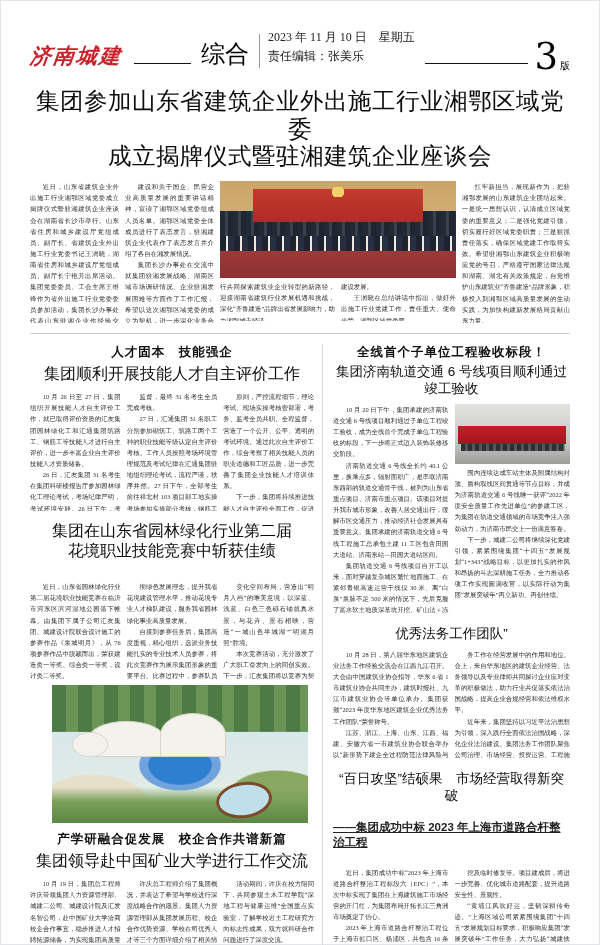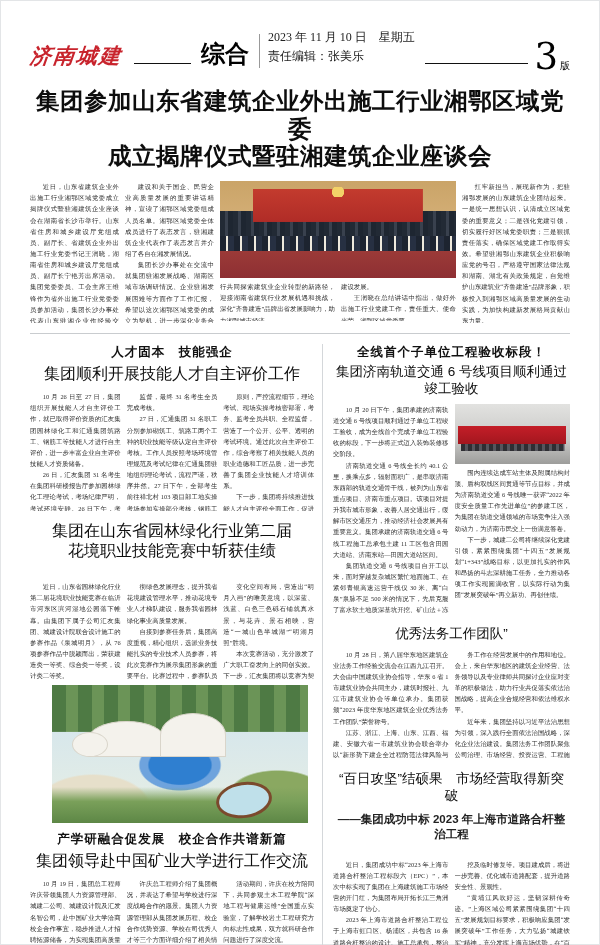--- a/index.html
+++ b/index.html
@@ -14,33 +14,33 @@
 
   
   .masthead { display:flex; align-items:flex-end; height:46px; }
   .logo {
     font-family:"DejaVu Serif", serif; font-style:italic; font-weight:bold;
     color:#c8232c; font-size:21px; letter-spacing:2px; line-height:1;
     padding-bottom:6px; transform:skewX(-6deg);
   }
   .rule-left { flex:1.1; border-bottom:1.6px solid #111; margin:0 10px 8px 12px; }
   .section-name {
-    font-family:"Liberation Sans", sans-serif; font-weight:700;
+    font-family:"Liberation Sans", sans-serif; font-weight:400;
     font-size:24px; line-height:1; padding:0 10px 6px 0; color:#000;text-align:center;
   }
   .mast-divider { width:1px; background:#999; height:34px; margin:0 8px 4px 0; }
   .dateblock { font-size:12px; color:#222; line-height:1.6; padding-bottom:6px; white-space:nowrap; }
   .rule-right { flex:2; border-bottom:1.6px solid #111; margin:0 6px 8px 10px; }
   .pagenum { font-family:"DejaVu Serif", serif; font-size:37px; line-height:0.8; color:#000;text-align:center; }
   .pagenum .ban { font-size:10px; margin-left:2px; }
 
   
   .lead-title {
     text-align:center; font-family:"Liberation Sans", sans-serif;
-    font-weight:700; color:#0d0d0d; margin-top:16px; line-height:1.18;
+    font-weight:400; color:#0d0d0d; margin-top:16px; line-height:1.18;
     font-size:23.5px; letter-spacing:0.5px;
   }
 
   
   .bodytext { font-size:6.4px; line-height:1.74; text-align:justify; color:#2d2d2d; overflow:hidden; }
   .bodytext p { text-indent:2em; }
   .cols { display:flex; gap:6px; }
   .cols > div { flex:1; overflow:hidden; }
 
   
@@ -101,22 +101,22 @@
   .vline { width:1px; background:#d4d7da; margin:10px 10px 0 8px; }
   .half-right { flex:1; padding-top:10px; }
 
   
   .kicker { text-align:center; font-family:"Liberation Sans", sans-serif; font-weight:900;
     font-size:12.5px; color:#111; letter-spacing:1px; }
   .art-title { text-align:center; font-family:"Liberation Sans", sans-serif; font-weight:400;
     color:#0d0d0d; line-height:1.25; }
   .t-left { font-size:16px; margin:3px 0 7px; }
   .t-right { font-size:13.5px; margin:3px 0 6px; }
-  .subtitle { text-align:center; font-family:"Liberation Sans", sans-serif; font-weight:700;
-    font-size:11.5px; color:#222; margin:2px 0 17px; }
+  .subtitle { text-align:left; font-family:"Liberation Sans", sans-serif; font-weight:700;
+    font-size:11.5px; color:#222; margin:2px 0 17px;text-decoration:underline; }
   .mt { margin-top:10px; }
 
   .h-skill-body { height:120px; }
   .h-garden-body { height:100px; }
   .h-campus-body { height:140px; }
   .h-metro-body { height:212px; }
   .h-legal-body { height:112px; }
   .h-sh-body { height:98px; }
   .metro-col { display:flex; flex-direction:column; }
 </style>
@@ -272,21 +272,21 @@
               <p>江苏、浙江、上海、山东、江西、福建、安徽六省一市建筑业协会联合举办以“新形势下建企全过程防范法律风险与高质量发展”为主题的建筑企业法务工作经验交流会，旨在推动建筑行业法治进程，提高建筑企业合规经营和依法维权水平，提升企业法</p>
             </div>
           <div>
               <p>务工作在经营发展中的作用和地位。会上，来自华东地区的建筑企业经营、法务领导以及专业律师共同探讨企业应对变革的积极做法，助力行业共促落实依法治国战略，提高企业合规经营和依法维权水平。</p>
               <p>近年来，集团坚持以习近平法治思想为引领，深入践行全面依法治国战略，深化企业法治建设。集团法务工作团队聚焦公司治理、市场经营、投资运营、工程施工、财务税务等重点领域的法律风险防范工作，积极推动依法治企和全面合规管理工作，为集团高质量发展保驾护航。</p>
             </div>
         </div>
       </div>
 
       <div class="mt">
-        <div class="art-title t-right" style="margin-bottom:7px;">“百日攻坚”结硕果　市场经营取得新突破</div>
+        <div class="art-title t-right" style="margin-bottom:15px;">“百日攻坚”结硕果　市场经营取得新突破</div>
         <div class="subtitle">——集团成功中标 2023 年上海市道路合杆整治工程</div>
         <div class="cols bodytext h-sh-body">
           <div>
               <p>近日，集团成功中标“2023 年上海市道路合杆整治工程标段六（EPC）”，本次中标实现了集团在上海建筑施工市场经营的开门红，为集团布局开拓长江三角洲市场奠定了信心。</p>
               <p>2023 年上海市道路合杆整治工程位于上海市虹口区、杨浦区，共包含 16 条道路合杆整治的设计、施工总承包，整治内容包括拔除有杆件、杆上设施拆除，各类监控设备、交通信号灯设施搬迁及通信供电系统恢复；新建综合杆、配套综合箱及管线，新建道路照明设施；车行道、人行道开</p>
             </div>
           <div>
               <p>挖及临时修复等。项目建成后，将进一步完善、优化城市道路配套，提升道路安全性、景观性。</p>
               <p>“黄埔江风吹好运，坚韧深耕传奇迹。”上海区域公司紧紧围绕集团“十四五”发展规划目标要求，积极响应集团“发展突破年”工作任务，大力弘扬“城建铁军”精神，充分发挥上海市场优势，在“百日攻坚”的冲锋号角下，取得上海市场开门红。下一步，上海区域公司将以此为契机，紧抓机遇，深挖市场，全力打开上海市场经营工作新局面，为集团高质量发展作出积极贡献。</p>
             </div>

